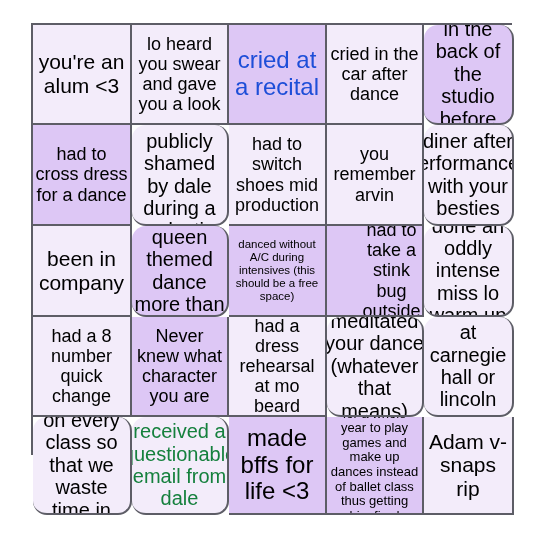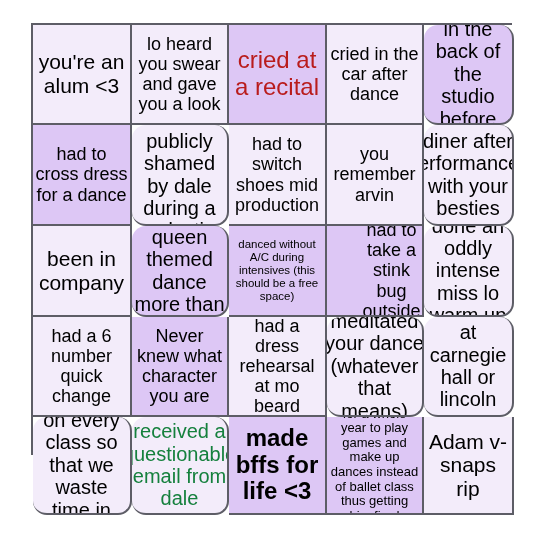--- a/index.html
+++ b/index.html
@@ -51,36 +51,36 @@
   .sz-sm { font-size: 20px; border-radius: 14px; }
   .sz-xs { font-size: 11.5px; }
   .sz-xxs { font-size: 13px; }
 </style>
 </head>
 <body style="background: rgb(255, 255, 255);">
 
 <div id="bingo-card" style="border-top-color: rgb(93, 93, 102); border-left-color: rgb(93, 93, 102);">
     <div class="cell sz-lg" style="background: rgb(243, 236, 250); color: rgb(0, 0, 0); border-right-color: rgb(93, 93, 102); border-bottom-color: rgb(93, 93, 102);">you're an alum &lt;3</div>
     <div class="cell sz-md" style="background: rgb(243, 236, 250); color: rgb(0, 0, 0); border-right-color: rgb(93, 93, 102); border-bottom-color: rgb(93, 93, 102);">lo heard you swear and gave you a look</div>
-    <div class="cell sz-xl marked" style="background: rgb(221, 199, 245); color: #b91c1c; border-right-color: rgb(93, 93, 102); border-bottom-color: rgb(93, 93, 102);">cried at a recital</div>
+    <div class="cell sz-xl marked" style="background: rgb(221, 199, 245); color: #1d4ed8; border-right-color: rgb(93, 93, 102); border-bottom-color: rgb(93, 93, 102);">cried at a recital</div>
     <div class="cell sz-md" style="background: rgb(243, 236, 250); color: rgb(0, 0, 0); border-right-color: rgb(93, 93, 102); border-bottom-color: rgb(93, 93, 102);">cried in the car after dance</div>
     <div class="cell sz-sm marked" style="background: rgb(221, 199, 245); color: rgb(0, 0, 0); border-right-color: rgb(93, 93, 102); border-bottom-color: rgb(93, 93, 102);">lined up in the back of the studio before spots</div>
     <div class="cell sz-md marked" style="background: rgb(221, 199, 245); color: rgb(0, 0, 0); border-right-color: rgb(93, 93, 102); border-bottom-color: rgb(93, 93, 102);">had to cross dress for a dance</div>
     <div class="cell sz-sm" style="background: rgb(243, 236, 250); color: rgb(0, 0, 0); border-right-color: rgb(93, 93, 102); border-bottom-color: rgb(93, 93, 102);">been publicly shamed by dale during a production</div>
     <div class="cell sz-md" style="background: rgb(243, 236, 250); color: rgb(0, 0, 0); border-right-color: rgb(93, 93, 102); border-bottom-color: rgb(93, 93, 102);">had to switch shoes mid production</div>
     <div class="cell sz-md" style="background: rgb(243, 236, 250); color: rgb(0, 0, 0); border-right-color: rgb(93, 93, 102); border-bottom-color: rgb(93, 93, 102);">you remember arvin</div>
     <div class="cell sz-sm" style="background: rgb(243, 236, 250); color: rgb(0, 0, 0); border-right-color: rgb(93, 93, 102); border-bottom-color: rgb(93, 93, 102);">diner after performances with your besties</div>
     <div class="cell sz-lg" style="background: rgb(243, 236, 250); color: rgb(0, 0, 0); border-right-color: rgb(93, 93, 102); border-bottom-color: rgb(93, 93, 102);">been in company</div>
     <div class="cell sz-sm marked" style="background: rgb(221, 199, 245); color: rgb(0, 0, 0); border-right-color: rgb(93, 93, 102); border-bottom-color: rgb(93, 93, 102);">done a queen themed dance more than once</div>
     <div class="cell sz-xs marked" style="background: rgb(221, 199, 245); color: rgb(0, 0, 0); border-right-color: rgb(93, 93, 102); border-bottom-color: rgb(93, 93, 102);">danced without A/C during intensives (this should be a free space)</div>
     <div class="cell sz-md marked" style="background: rgb(221, 199, 245); color: rgb(0, 0, 0); border-right-color: rgb(93, 93, 102); border-bottom-color: rgb(93, 93, 102); padding-left: 36px;">had to take a stink bug outside</div>
     <div class="cell sz-sm" style="background: rgb(243, 236, 250); color: rgb(0, 0, 0); border-right-color: rgb(93, 93, 102); border-bottom-color: rgb(93, 93, 102);">done an oddly intense miss lo warm up</div>
-    <div class="cell sz-md" style="background: rgb(243, 236, 250); color: rgb(0, 0, 0); border-right-color: rgb(93, 93, 102); border-bottom-color: rgb(93, 93, 102);">had a 6 number quick change</div>
+    <div class="cell sz-md" style="background: rgb(243, 236, 250); color: rgb(0, 0, 0); border-right-color: rgb(93, 93, 102); border-bottom-color: rgb(93, 93, 102);">had a 8 number quick change</div>
     <div class="cell sz-md marked" style="background: rgb(221, 199, 245); color: rgb(0, 0, 0); border-right-color: rgb(93, 93, 102); border-bottom-color: rgb(93, 93, 102);">Never knew what character you are</div>
     <div class="cell sz-md" style="background: rgb(243, 236, 250); color: rgb(0, 0, 0); border-right-color: rgb(93, 93, 102); border-bottom-color: rgb(93, 93, 102);">had a dress rehearsal at mo beard</div>
     <div class="cell sz-sm" style="background: rgb(243, 236, 250); color: rgb(0, 0, 0); border-right-color: rgb(93, 93, 102); border-bottom-color: rgb(93, 93, 102);">"meditated" your dance (whatever that means)</div>
     <div class="cell sz-sm" style="background: rgb(243, 236, 250); color: rgb(0, 0, 0); border-right-color: rgb(93, 93, 102); border-bottom-color: rgb(93, 93, 102);">danced at carnegie hall or lincoln center</div>
     <div class="cell sz-sm" style="background: rgb(243, 236, 250); color: rgb(0, 0, 0); border-right-color: rgb(93, 93, 102); border-bottom-color: rgb(93, 93, 102);">egg Andrij on every class so that we waste time in class</div>
     <div class="cell sz-sm" style="background: rgb(243, 236, 250); color: #15803d; border-right-color: rgb(93, 93, 102); border-bottom-color: rgb(93, 93, 102);">received a questionable email from dale</div>
-    <div class="cell sz-xl marked" style="background: rgb(221, 199, 245); color: rgb(0, 0, 0); border-right-color: rgb(93, 93, 102); border-bottom-color: rgb(93, 93, 102); font-weight: bold;">made bffs for life &lt;3</div>
+    <div class="cell sz-xl marked" style="background: rgb(221, 199, 245); color: rgb(0, 0, 0); border-right-color: rgb(93, 93, 102); border-bottom-color: rgb(93, 93, 102);">made bffs for life &lt;3</div>
     <div class="cell sz-xxs marked" style="background: rgb(221, 199, 245); color: rgb(0, 0, 0); border-right-color: rgb(93, 93, 102); border-bottom-color: rgb(93, 93, 102);">convinced AJ for a whole year to play games and make up dances instead of ballet class thus getting him fired (whoopsies)</div>
     <div class="cell sz-lg" style="background: rgb(243, 236, 250); color: rgb(0, 0, 0); border-right-color: rgb(93, 93, 102); border-bottom-color: rgb(93, 93, 102);">Adam v-snaps rip</div>
   </div>
 
 </body></html>

